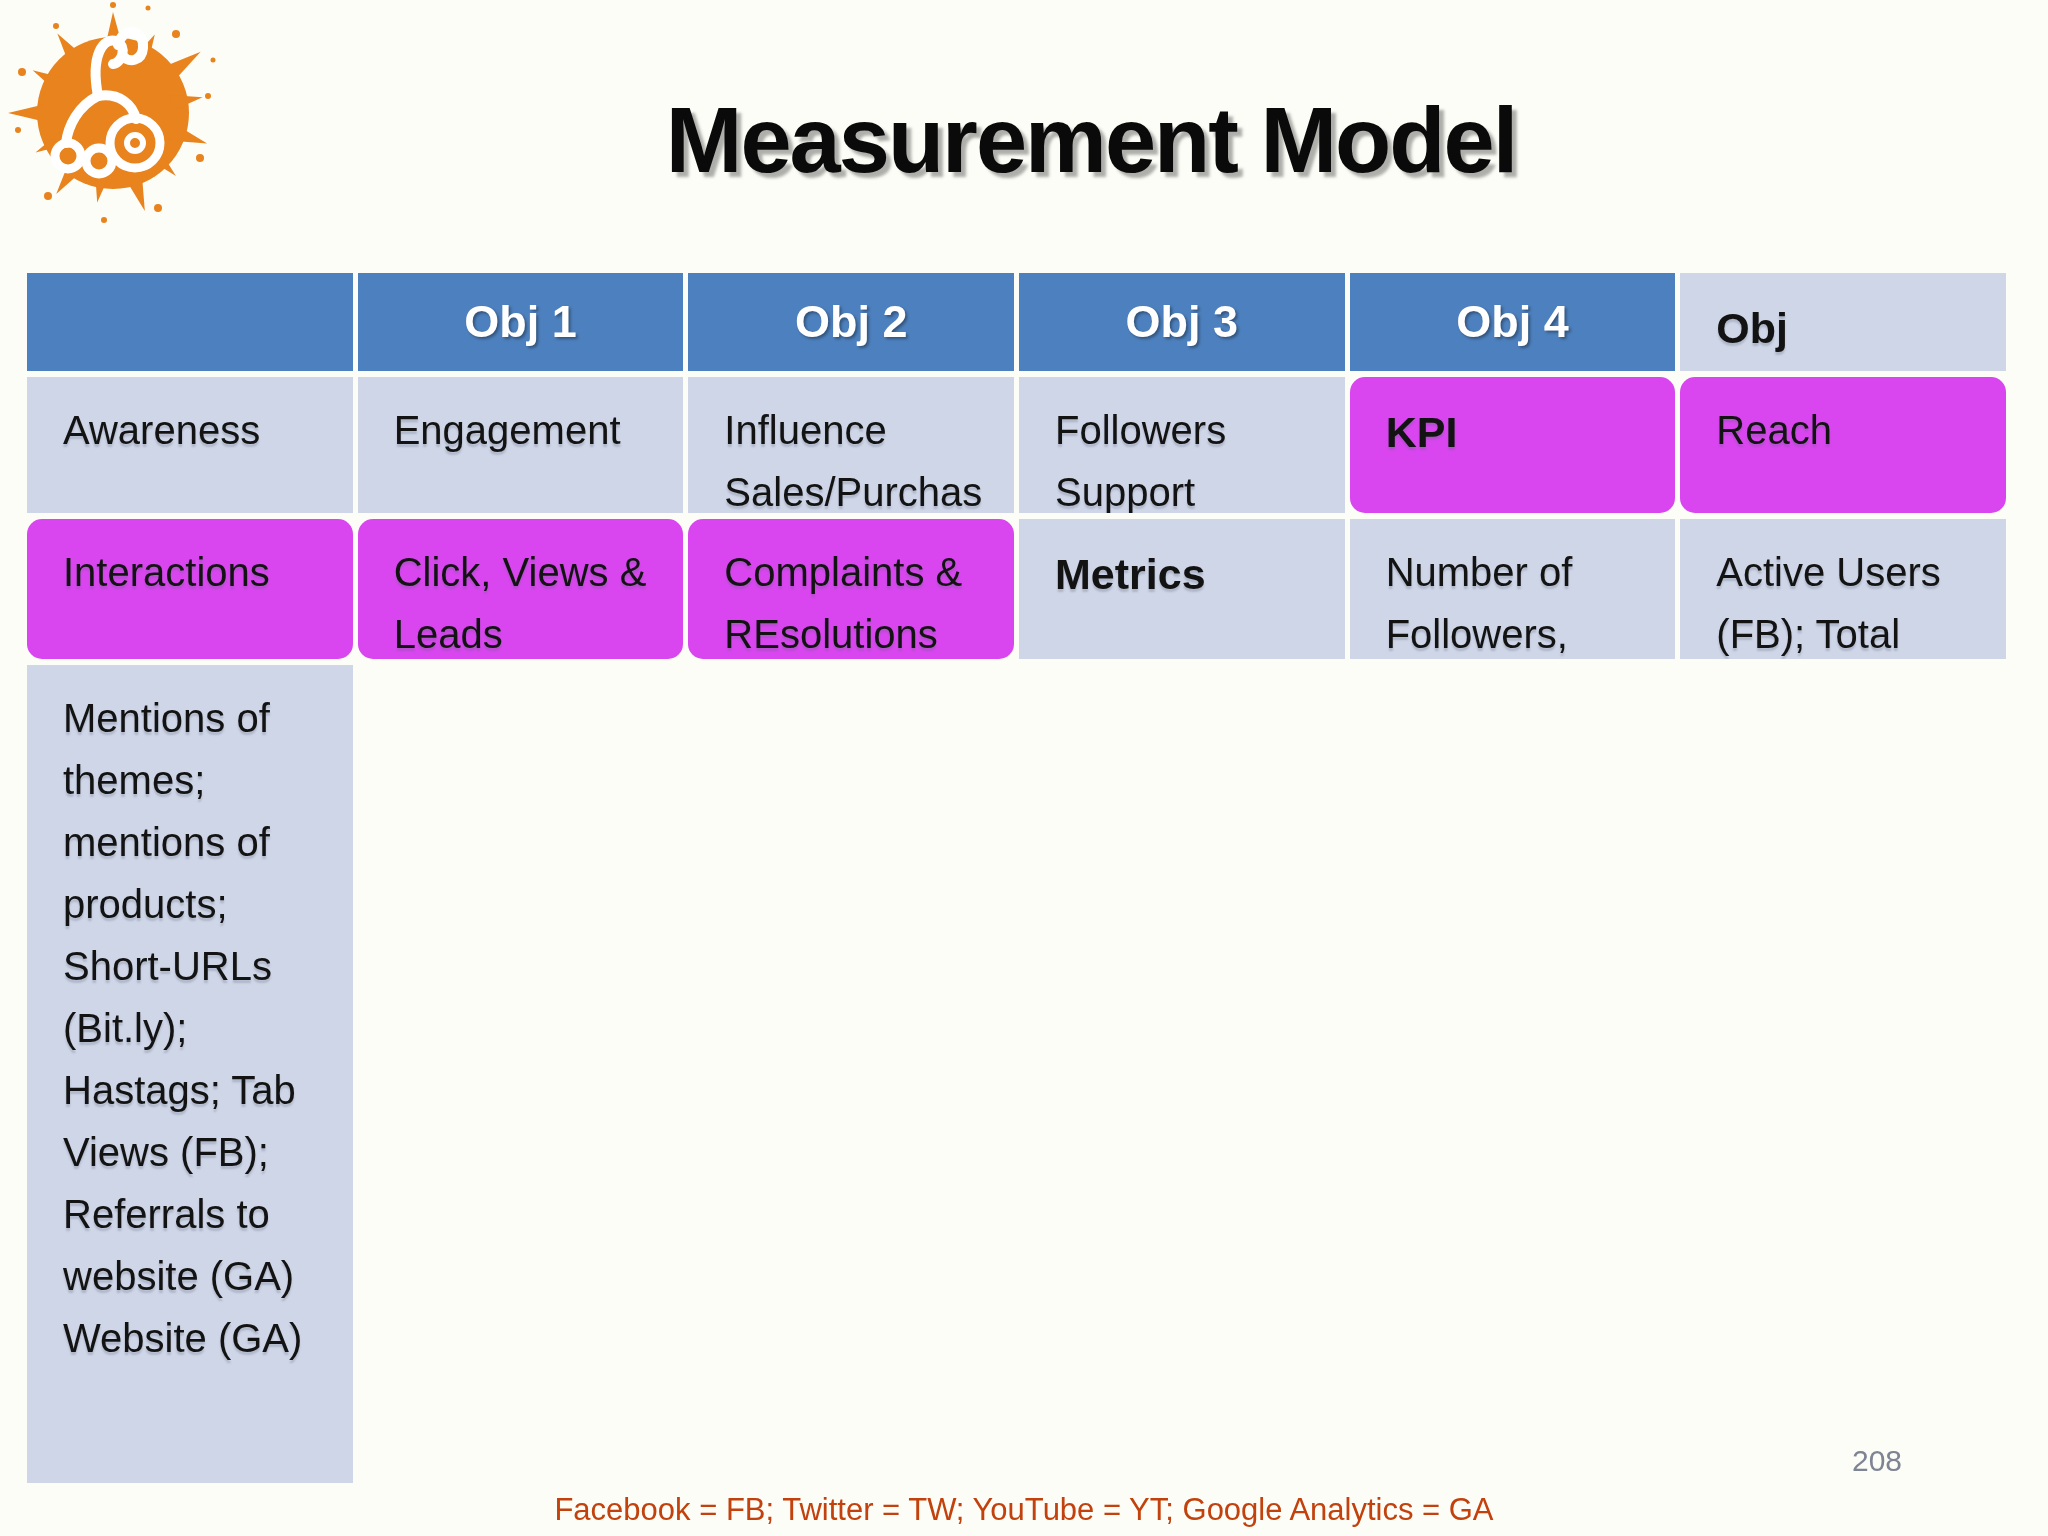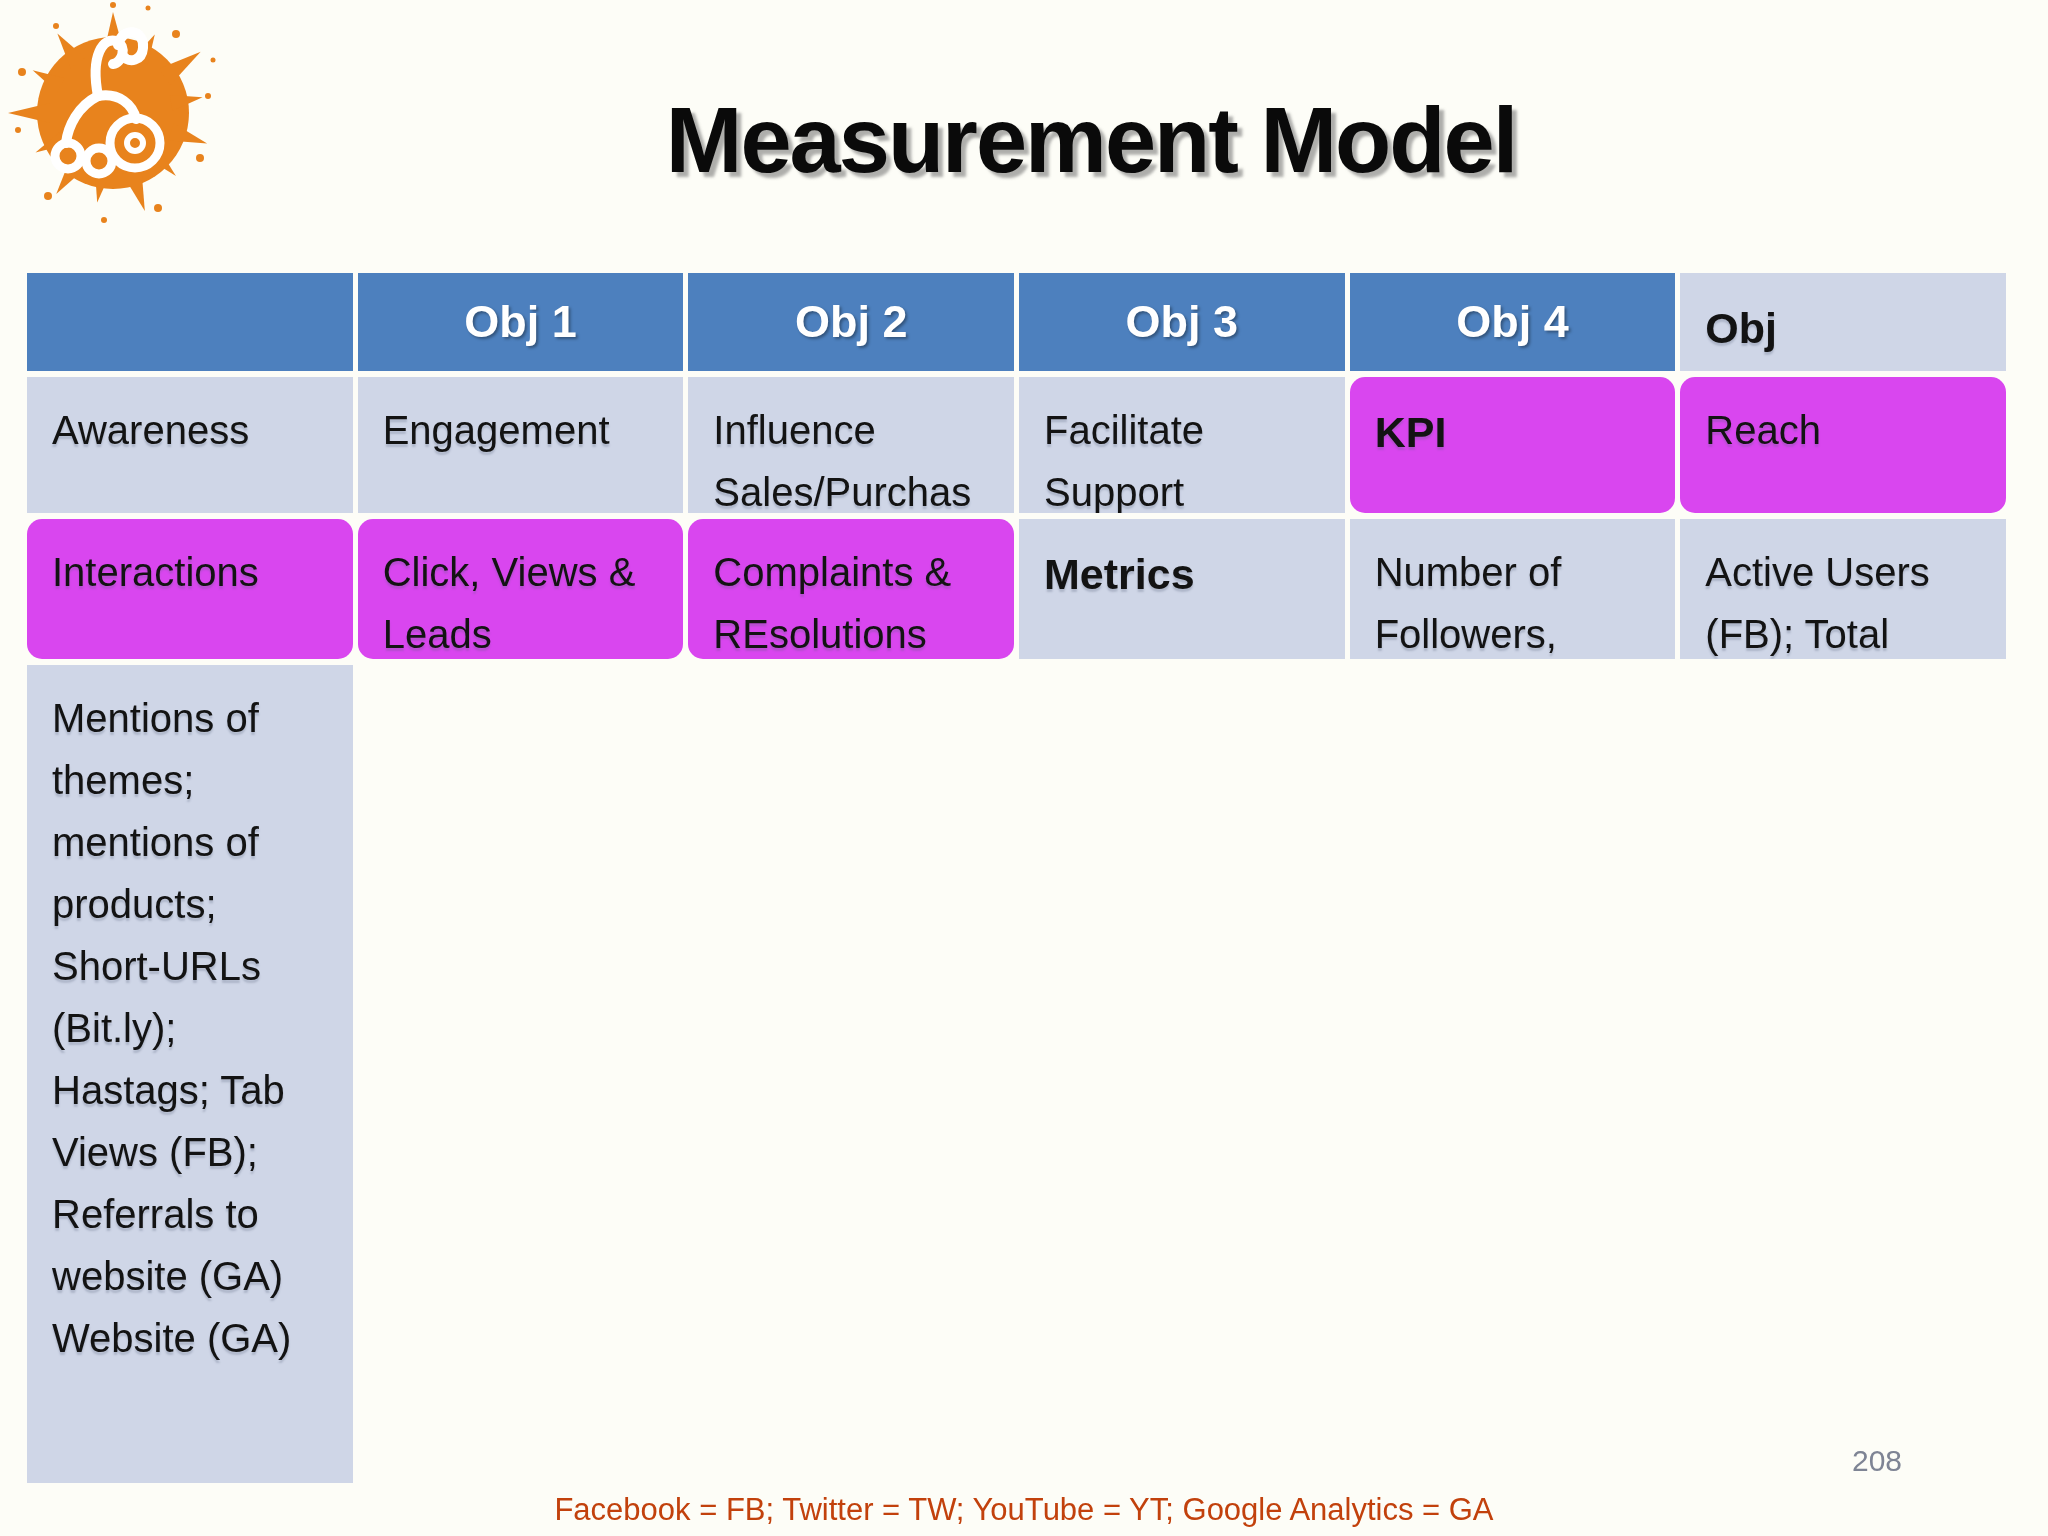--- a/index.html
+++ b/index.html
@@ -48,21 +48,21 @@
     display:flex;
     align-items:center;
     justify-content:center;
     text-shadow:2px 2px 3px rgba(0,0,0,0.35);
   }
   .band-dark{background:#CFD6E7;}
   .band-light{background:#d946ef;border-radius:15px;}
   .td{
     font-size:40px;
     line-height:1.55;
-    padding:22px 26px 0 25px;
+    padding:22px 26px 0 36px;
     text-shadow:0 3px 2px rgba(90,100,125,0.28);
     overflow-wrap:break-word;
   }
   .rowlabel{
     font-weight:bold;
     font-size:43px;
   }
   
   .footnote{
     position:absolute;
@@ -133,21 +133,21 @@
     <div class="cell th"></div>
     <div class="cell th">Obj 1</div>
     <div class="cell th">Obj 2</div>
     <div class="cell th">Obj 3</div>
     <div class="cell th">Obj 4</div>
 
     <div class="cell td band-dark rowlabel">Obj</div>
     <div class="cell td band-dark">Awareness</div>
     <div class="cell td band-dark">Engagement</div>
     <div class="cell td band-dark">Influence Sales/Purchase</div>
-    <div class="cell td band-dark">Facilitate Support</div>
+    <div class="cell td band-dark">Followers Support</div>
 
     <div class="cell td band-light rowlabel">KPI</div>
     <div class="cell td band-light">Reach</div>
     <div class="cell td band-light">Interactions</div>
     <div class="cell td band-light">Click, Views &amp; Leads</div>
     <div class="cell td band-light">Complaints &amp; REsolutions</div>
 
     <div class="cell td band-dark rowlabel">Metrics</div>
     <div class="cell td band-dark">Number of Followers, Fans, Susbcribers, Share Of Voice, Impressiones (FB), Video Views (YT), Visits/Visitors (FB)</div>
     <div class="cell td band-dark">Active Users (FB); Total Interactions (FB); Ratio Visits/Visitors (FB); Ratio Interactions/Visitors (FB); Rating, Comments, Favorites (YT)</div>

